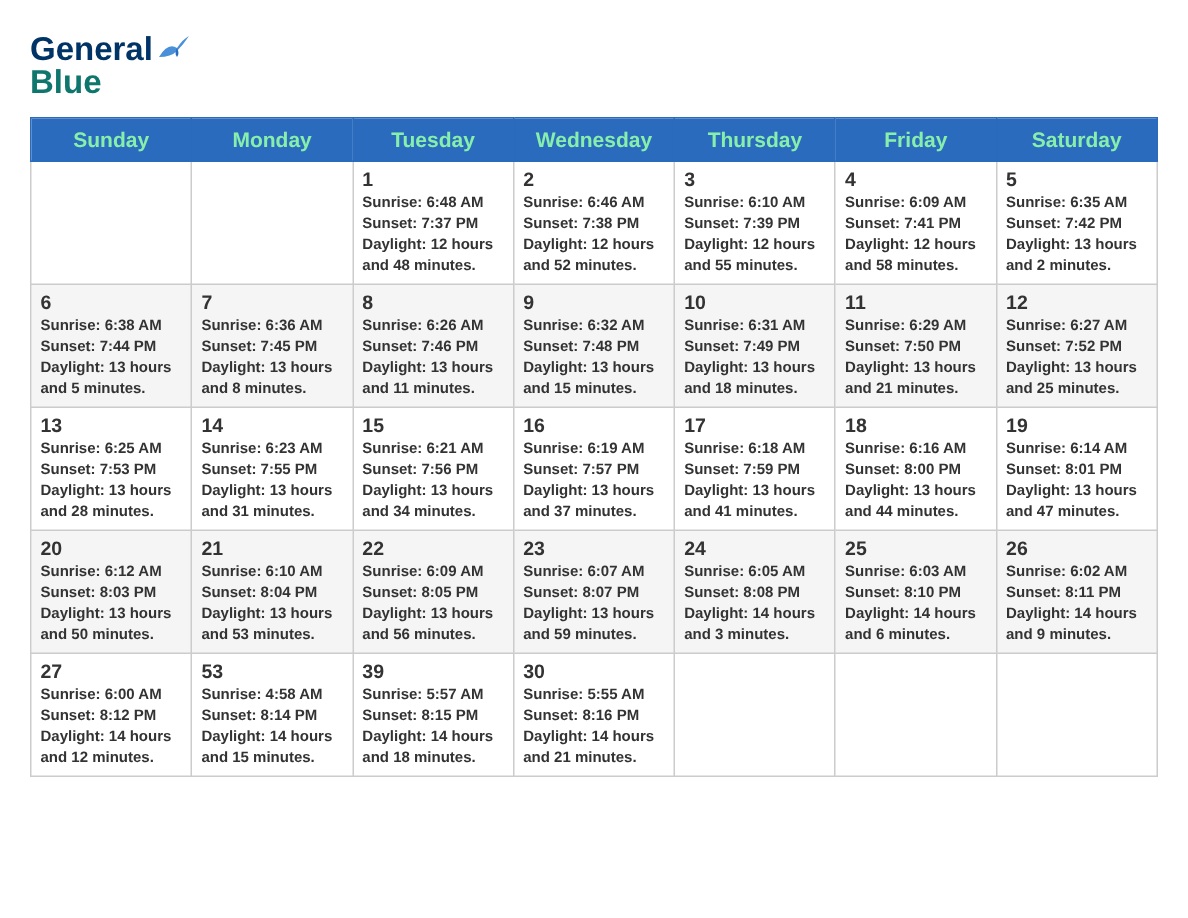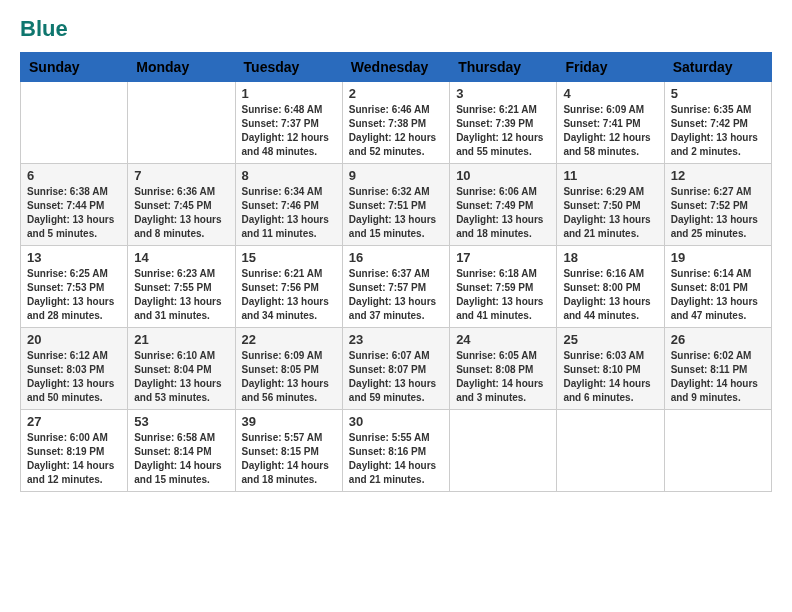--- a/index.html
+++ b/index.html
@@ -39,22 +39,22 @@
       color: #333;
       font-weight: normal;
     }
     .calendar {
       width: 100%;
       border-collapse: collapse;
       border: 1px solid #ccc;
     }
     .calendar th {
       background: #2a6bbd;
-      color: #000000;
-      text-align: left;
+      color: #86efac;
+      text-align: center;
       padding: 6px 8px;
       font-size: 14px;
       border: 1px solid #2a6bbd;
     }
     .calendar td {
       vertical-align: top;
       border: 1px solid #ccc;
       padding: 4px 6px;
       width: calc(100% / 7);
       min-height: 80px;
@@ -81,20 +81,27 @@
       font-weight: bold;
     }
     .row-bg-1 td { background: #fff; }
     .row-bg-2 td { background: #f2f2f2; }
   </style>
 </head>
 <body>
 
 <div class="header">
   <div class="logo">
+    <div class="logo-row">
+      <span style="font-size:22px; font-weight:bold; color:#003366;">General</span>
+      <svg width="22" height="18" viewBox="0 0 22 18">
+        <path d="M2 14 Q8 4 14 8 Q18 2 22 0 Q18 6 14 10 Q10 14 2 14Z" fill="#4a90d9"></path>
+        <path d="M14 8 Q16 12 14 14 Q12 12 14 8Z" fill="#2a6bbd"></path>
+      </svg>
+    </div>
     <span style="font-size:22px; font-weight:bold; color:#0f766e; margin-top:-4px;">Blue</span>
   </div>
   <div class="title-block">
     <h1></h1>
     <h2></h2>
   </div>
 </div>
 
 <table class="calendar">
   <thead>
@@ -119,21 +126,21 @@
 Daylight: 12 hours and 48 minutes.</div>
         </td>
         <td>
           <span class="day-number">2</span>
           <div class="day-info">Sunrise: 6:46 AM
 Sunset: 7:38 PM
 Daylight: 12 hours and 52 minutes.</div>
         </td>
         <td>
           <span class="day-number">3</span>
-          <div class="day-info">Sunrise: 6:21 AM
+          <div class="day-info">Sunrise: 6:10 AM
 Sunset: 7:39 PM
 Daylight: 12 hours and 55 minutes.</div>
         </td>
         <td>
           <span class="day-number">4</span>
           <div class="day-info">Sunrise: 6:09 AM
 Sunset: 7:41 PM
 Daylight: 12 hours and 58 minutes.</div>
         </td>
         <td>
@@ -151,33 +158,33 @@
 Daylight: 13 hours and 5 minutes.</div>
         </td>
         <td>
           <span class="day-number">7</span>
           <div class="day-info">Sunrise: 6:36 AM
 Sunset: 7:45 PM
 Daylight: 13 hours and 8 minutes.</div>
         </td>
         <td>
           <span class="day-number">8</span>
-          <div class="day-info">Sunrise: 6:34 AM
+          <div class="day-info">Sunrise: 6:26 AM
 Sunset: 7:46 PM
 Daylight: 13 hours and 11 minutes.</div>
         </td>
         <td>
           <span class="day-number">9</span>
           <div class="day-info">Sunrise: 6:32 AM
-Sunset: 7:51 PM
+Sunset: 7:48 PM
 Daylight: 13 hours and 15 minutes.</div>
         </td>
         <td>
           <span class="day-number">10</span>
-          <div class="day-info">Sunrise: 6:06 AM
+          <div class="day-info">Sunrise: 6:31 AM
 Sunset: 7:49 PM
 Daylight: 13 hours and 18 minutes.</div>
         </td>
         <td>
           <span class="day-number">11</span>
           <div class="day-info">Sunrise: 6:29 AM
 Sunset: 7:50 PM
 Daylight: 13 hours and 21 minutes.</div>
         </td>
         <td>
@@ -201,21 +208,21 @@
 Daylight: 13 hours and 31 minutes.</div>
         </td>
         <td>
           <span class="day-number">15</span>
           <div class="day-info">Sunrise: 6:21 AM
 Sunset: 7:56 PM
 Daylight: 13 hours and 34 minutes.</div>
         </td>
         <td>
           <span class="day-number">16</span>
-          <div class="day-info">Sunrise: 6:37 AM
+          <div class="day-info">Sunrise: 6:19 AM
 Sunset: 7:57 PM
 Daylight: 13 hours and 37 minutes.</div>
         </td>
         <td>
           <span class="day-number">17</span>
           <div class="day-info">Sunrise: 6:18 AM
 Sunset: 7:59 PM
 Daylight: 13 hours and 41 minutes.</div>
         </td>
         <td>
@@ -272,26 +279,26 @@
           <span class="day-number">26</span>
           <div class="day-info">Sunrise: 6:02 AM
 Sunset: 8:11 PM
 Daylight: 14 hours and 9 minutes.</div>
         </td>
       </tr>
       <tr class="row-bg-1">
         <td>
           <span class="day-number">27</span>
           <div class="day-info">Sunrise: 6:00 AM
-Sunset: 8:19 PM
+Sunset: 8:12 PM
 Daylight: 14 hours and 12 minutes.</div>
         </td>
         <td>
           <span class="day-number">53</span>
-          <div class="day-info">Sunrise: 6:58 AM
+          <div class="day-info">Sunrise: 4:58 AM
 Sunset: 8:14 PM
 Daylight: 14 hours and 15 minutes.</div>
         </td>
         <td>
           <span class="day-number">39</span>
           <div class="day-info">Sunrise: 5:57 AM
 Sunset: 8:15 PM
 Daylight: 14 hours and 18 minutes.</div>
         </td>
         <td>

